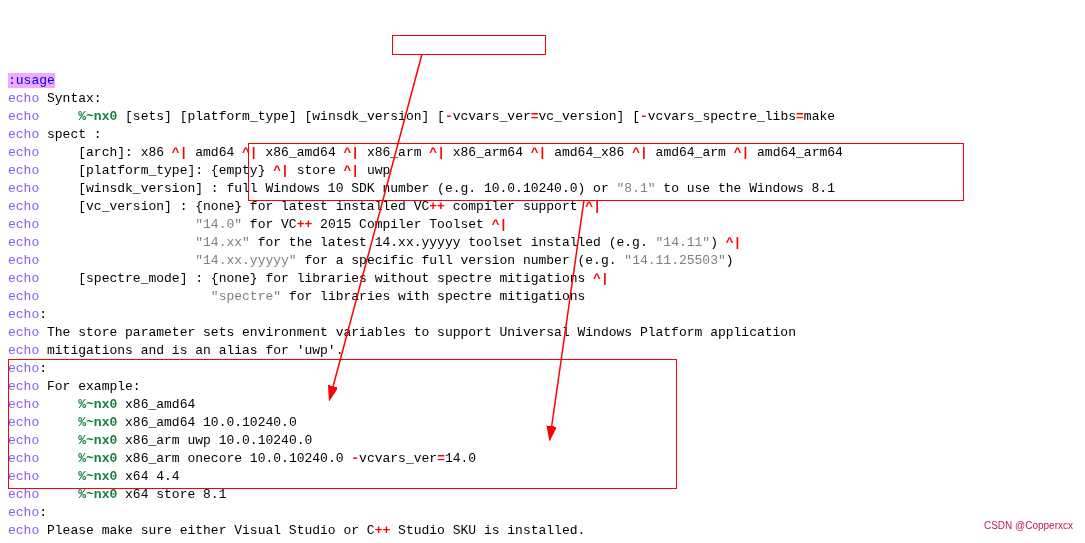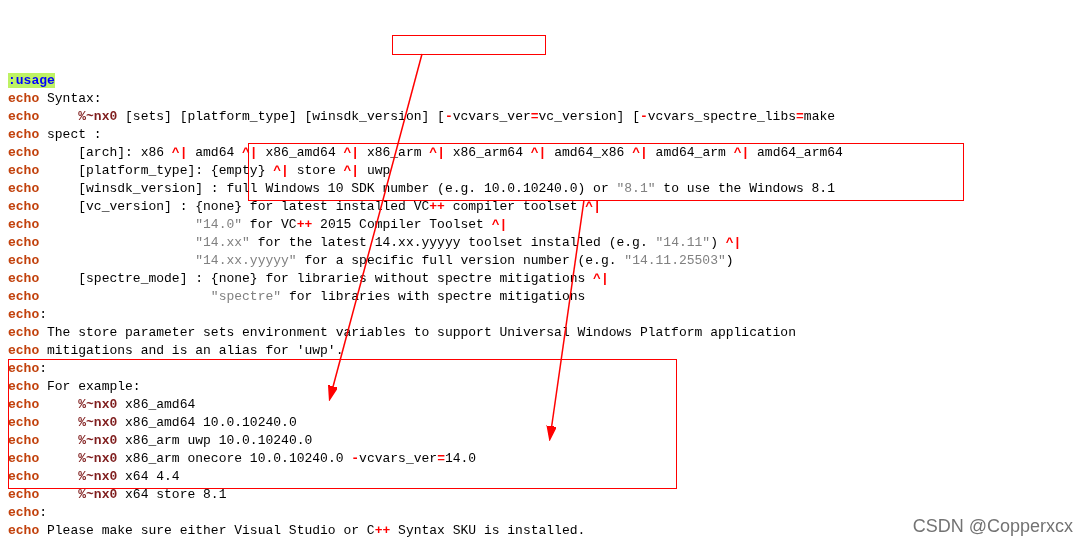--- a/index.html
+++ b/index.html
@@ -10,77 +10,77 @@
     line-height: 18px;
     background: #fff;
     color: #000;
     white-space: pre;
     position: relative;
     width: 1085px;
     height: 543px;
     overflow: hidden;
   }
   .content { padding: 0 0 0 8px; }
-  .kw { color: #c2410c; font-weight: bold; }
-  .hl { color: #0000ff; font-weight: bold; background: #bef264; }
-  .var { color: #7f1d1d; font-weight: bold; }
+  .kw { color: #8b5cf6; font-weight: normal; }
+  .hl { color: #0000ff; font-weight: normal; background: #f0abfc; }
+  .var { color: #15803d; font-weight: bold; }
   .sym { color: #ff0000; font-weight: bold; }
   .str { color: #808080; }
   .box {
     position: absolute;
     border: 1px solid #ff0000;
     pointer-events: none;
   }
   .arrow {
     position: absolute;
     stroke: #ff0000;
     fill: #ff0000;
     pointer-events: none;
   }
   .watermark {
     position: absolute;
     right: 12px;
     bottom: 8px;
-    color: #737373;
+    color: #be185d;
     font-family: Arial, sans-serif;
-    font-size: 18px;
+    font-size: 10px;
     pointer-events: none;
   }
 </style>
 </head>
 <body>
 
 
 
 <div class="content"><span class="hl">:usage</span>
 <span class="kw">echo</span><span> Syntax:</span>
 <span class="kw">echo</span><span>     </span><span class="var">%~nx0</span><span> [sets] [platform_type] [winsdk_version] [</span><span class="sym">-</span><span>vcvars_ver</span><span class="sym">=</span><span>vc_version] [</span><span class="sym">-</span><span>vcvars_spectre_libs</span><span class="sym">=</span><span>make</span>
 <span class="kw">echo</span><span> spect :</span>
 <span class="kw">echo</span><span>     [arch]: x86 </span><span class="sym">^|</span><span> amd64 </span><span class="sym">^|</span><span> x86_amd64 </span><span class="sym">^|</span><span> x86_arm </span><span class="sym">^|</span><span> x86_arm64 </span><span class="sym">^|</span><span> amd64_x86 </span><span class="sym">^|</span><span> amd64_arm </span><span class="sym">^|</span><span> amd64_arm64</span>
 <span class="kw">echo</span><span>     [platform_type]: {empty} </span><span class="sym">^|</span><span> store </span><span class="sym">^|</span><span> uwp</span>
 <span class="kw">echo</span><span>     [winsdk_version] : full Windows 10 SDK number (e.g. 10.0.10240.0) or </span><span class="str">"8.1"</span><span> to use the Windows 8.1</span>
-<span class="kw">echo</span><span>     [vc_version] : {none} for latest installed VC</span><span class="sym">++</span><span> compiler toolset </span><span class="sym">^|</span>
+<span class="kw">echo</span><span>     [vc_version] : {none} for latest installed VC</span><span class="sym">++</span><span> compiler support </span><span class="sym">^|</span>
 <span class="kw">echo</span><span>                    </span><span class="str">"14.0"</span><span> for VC</span><span class="sym">++</span><span> 2015 Compiler Toolset </span><span class="sym">^|</span>
 <span class="kw">echo</span><span>                    </span><span class="str">"14.xx"</span><span> for the latest 14.xx.yyyyy toolset installed (e.g. </span><span class="str">"14.11"</span><span>) </span><span class="sym">^|</span>
 <span class="kw">echo</span><span>                    </span><span class="str">"14.xx.yyyyy"</span><span> for a specific full version number (e.g. </span><span class="str">"14.11.25503"</span><span>)</span>
 <span class="kw">echo</span><span>     [spectre_mode] : {none} for libraries without spectre mitigations </span><span class="sym">^|</span>
 <span class="kw">echo</span><span>                      </span><span class="str">"spectre"</span><span> for libraries with spectre mitigations</span>
 <span class="kw">echo</span><span>:</span>
 <span class="kw">echo</span><span> The store parameter sets environment variables to support Universal Windows Platform application</span>
 <span class="kw">echo</span><span> mitigations and is an alias for 'uwp'.</span>
 <span class="kw">echo</span><span>:</span>
 <span class="kw">echo</span><span> For example:</span>
 <span class="kw">echo</span><span>     </span><span class="var">%~nx0</span><span> x86_amd64</span>
 <span class="kw">echo</span><span>     </span><span class="var">%~nx0</span><span> x86_amd64 10.0.10240.0</span>
 <span class="kw">echo</span><span>     </span><span class="var">%~nx0</span><span> x86_arm uwp 10.0.10240.0</span>
 <span class="kw">echo</span><span>     </span><span class="var">%~nx0</span><span> x86_arm onecore 10.0.10240.0 </span><span class="sym">-</span><span>vcvars_ver</span><span class="sym">=</span><span>14.0</span>
 <span class="kw">echo</span><span>     </span><span class="var">%~nx0</span><span> x64 4.4</span>
 <span class="kw">echo</span><span>     </span><span class="var">%~nx0</span><span> x64 store 8.1</span>
 <span class="kw">echo</span><span>:</span>
-<span class="kw">echo</span><span> Please make sure either Visual Studio or C</span><span class="sym">++</span><span> Syntax SKU is installed.</span>
+<span class="kw">echo</span><span> Please make sure either Visual Studio or C</span><span class="sym">++</span><span> Studio SKU is installed.</span>
 <span class="kw">goto</span><span> :end</span>
 </div>
 
 
 <div class="box" style="left:392px; top:35px; width:152px; height:18px;"></div>
 <div class="box" style="left:248px; top:143px; width:714px; height:56px;"></div>
 <div class="box" style="left:8px; top:359px; width:667px; height:128px;"></div>
 
 
 <svg class="arrow" style="left:0; top:0;" width="1085" height="543">

